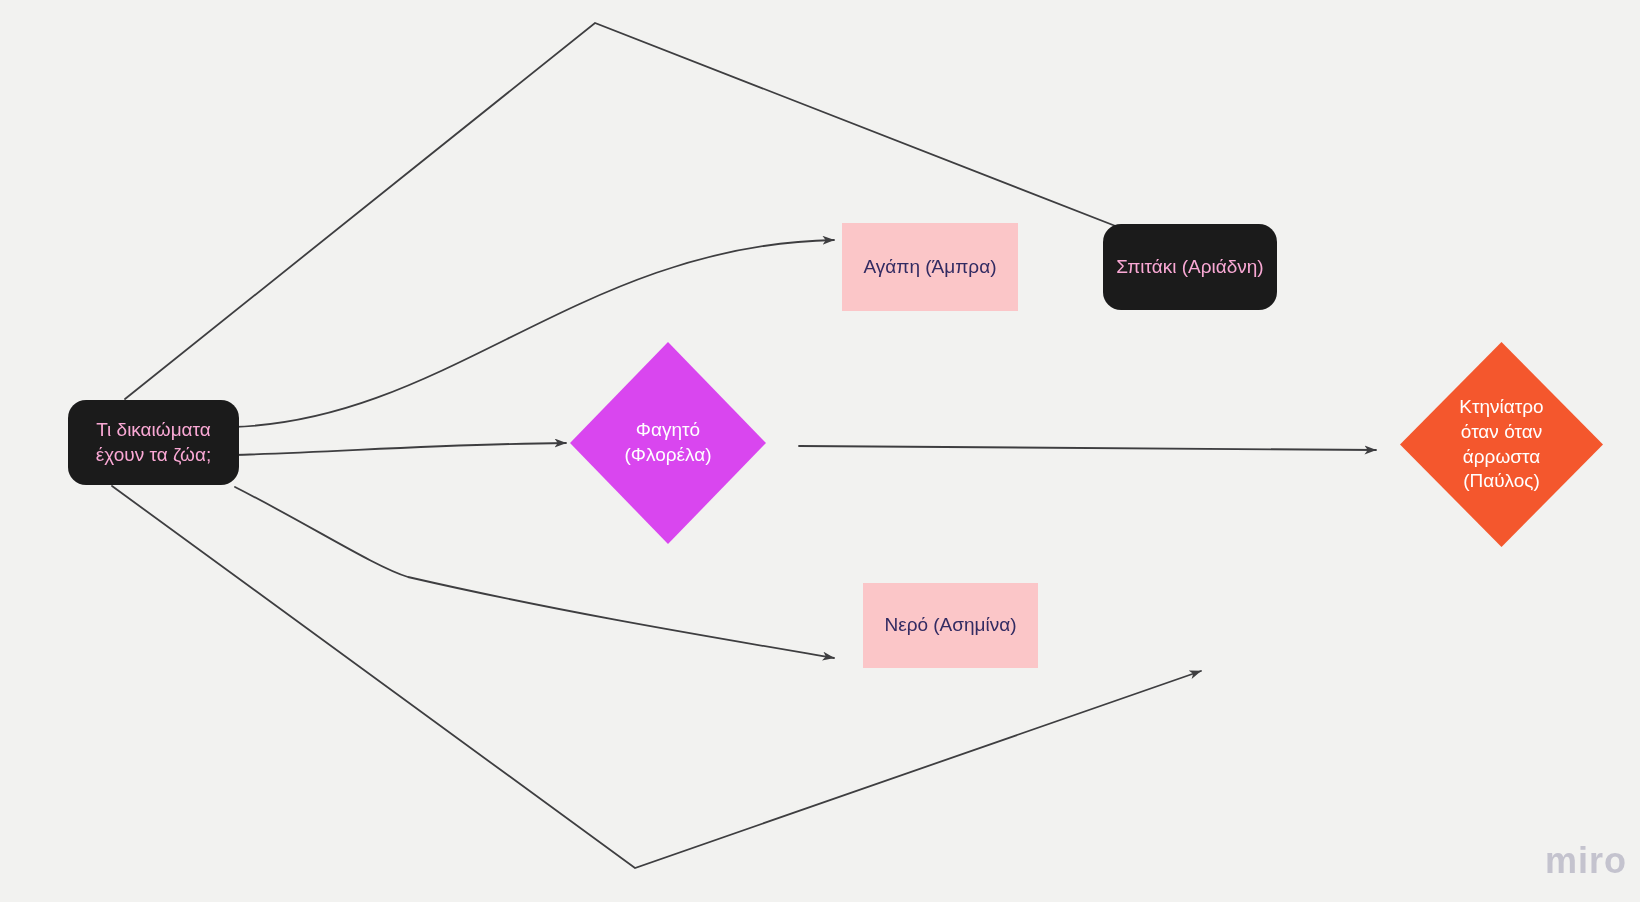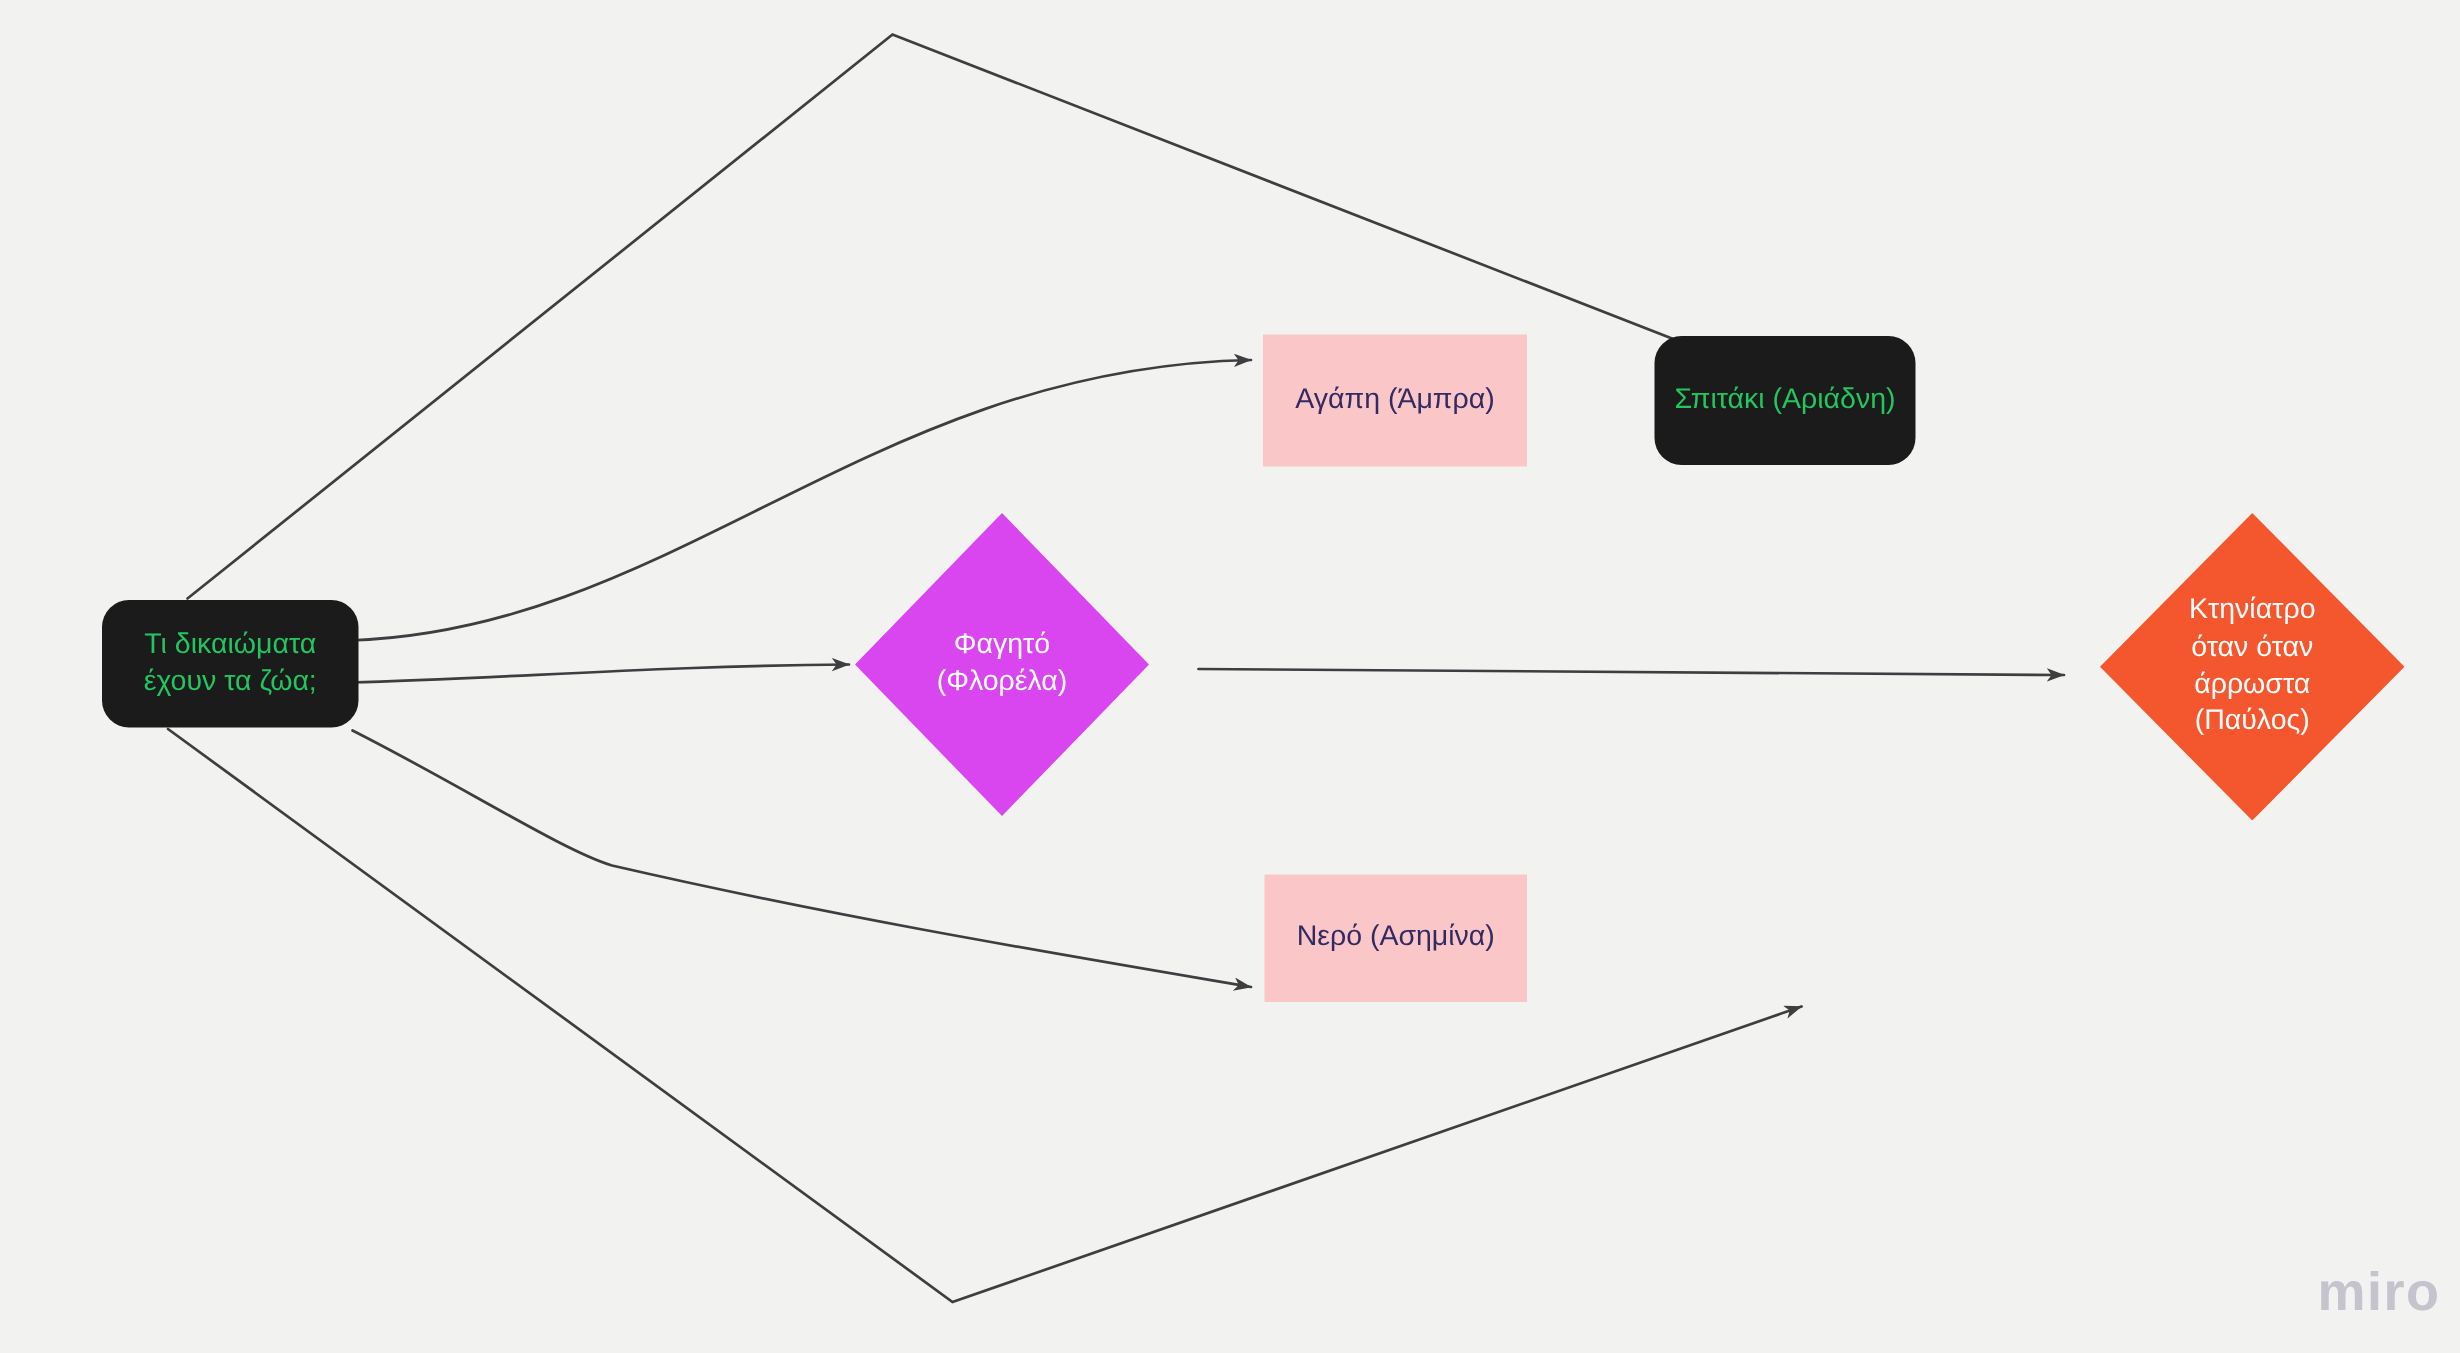--- a/index.html
+++ b/index.html
@@ -15,21 +15,21 @@
 
   .node{
     position:absolute;
     display:flex;align-items:center;justify-content:center;
     text-align:center;box-sizing:border-box;
     font-size:19px;line-height:1.3;
   }
   .node .label{display:block}
 
   .rect-dark{
-    background:#1b1b1b;color:#22c55e;border-radius:18px;
+    background:#1b1b1b;color:#f9a8d4;border-radius:18px;
     padding:6px 4px;
   }
   .sticky-pink{
     background:#fbc6c8;color:#322b62;
     padding:6px 0;
   }
   .diamond{
     background:#f4572d;color:#ffffff;
     clip-path:polygon(50% 0,100% 50%,50% 100%,0 50%);
   }
@@ -85,20 +85,20 @@
   </div>
 
   <div class="node diamond" id="n-fagito" style="background: #d946ef;">
     <span class="label">Φαγητό (Φλορέλα)</span>
   </div>
 
   <div class="node diamond" id="n-ktiniatro" style="background: rgb(244, 87, 45);">
     <span class="label">Κτηνίατρο όταν όταν άρρωστα (Παύλος)</span>
   </div>
 
-  <div class="node sticky-pink" id="n-nero" style="background: rgb(251, 198, 200);">
+  <div class="node sticky-pink" id="n-nero" style="background: rgb(251, 198, 200); margin-left: 20px;">
     <span class="label">Νερό (Ασημίνα)</span>
   </div>
 
 
   <div class="watermark" style="color: rgb(196, 195, 206);">miro</div>
 
 </div>
 
 </body></html>

